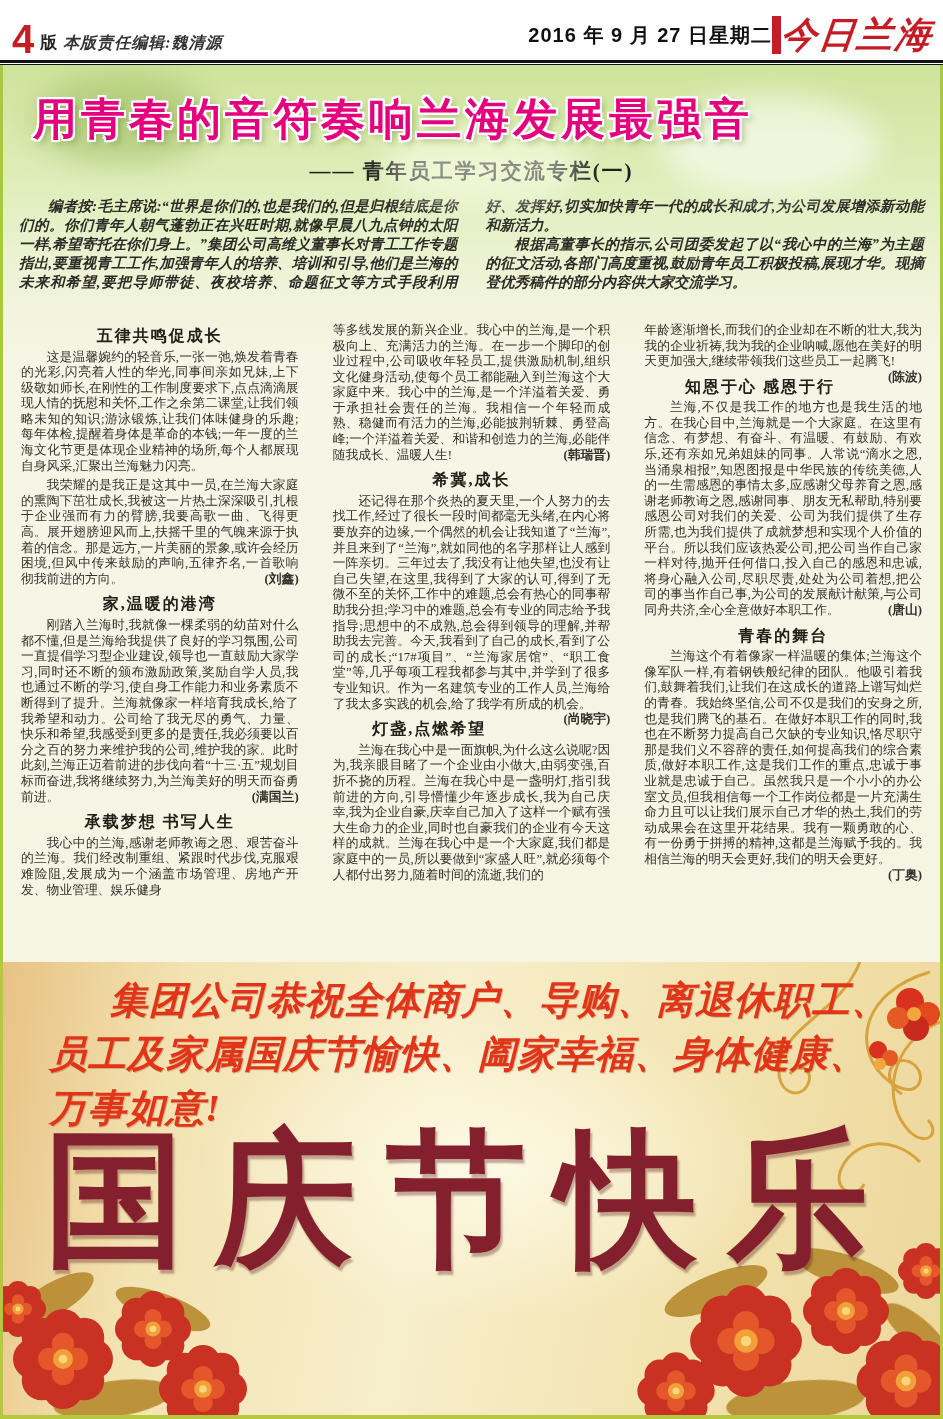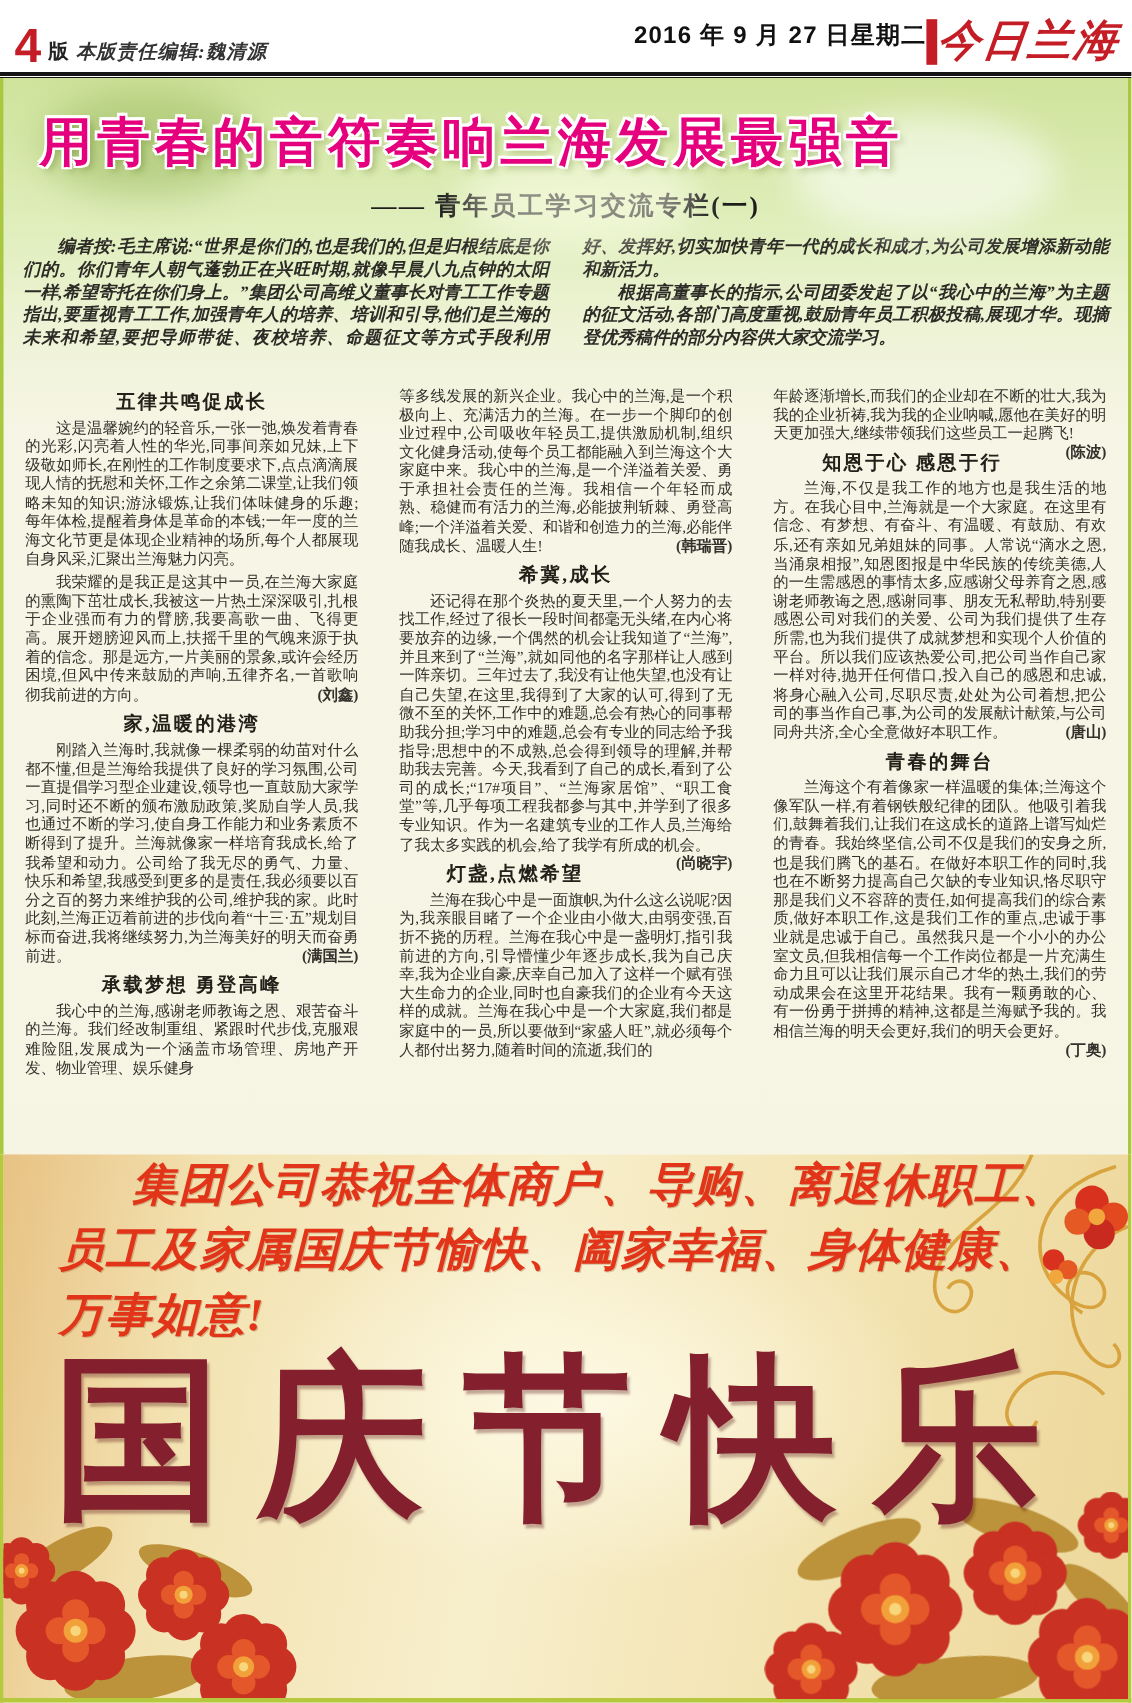--- a/index.html
+++ b/index.html
@@ -9,21 +9,21 @@
 
   
   .header { height: 60px; display: flex; align-items: flex-end; justify-content: space-between;
             padding: 6px 10px 4px 12px; background:#fff; }
   .hleft { display:flex; align-items: flex-end; gap:6px; }
   .pageno { font-family:"Liberation Sans",sans-serif; font-weight:bold; font-size:40px; line-height:.85;
             color:#c41d25; }
   .pagelabel { font-size:17px; font-weight:bold; color:#222; padding-bottom:2px;}
   .editorcredit { font-size:16px; font-weight:bold; color:#333; padding-bottom:2px; letter-spacing:1px;
                   font-style: italic; }
-  .hright { display:flex; align-items:flex-start; gap:0; padding-bottom:2px;}
+  .hright { display:flex; align-items:center; gap:0; padding-bottom:2px;}
   .dateline { font-family:"Liberation Sans",sans-serif; font-weight:bold; font-size:20px; color:#111; letter-spacing:1px;}
   .mastbar { width:9px; height:38px; background:#c41d25; }
   .masthead { font-size:36px; font-weight:bold; font-style:italic; color:#c41d25; letter-spacing:2px;
               line-height:1; transform: skewX(-6deg); }
   .rule { height:5px; background: linear-gradient(#141414 0 3px, #fff 3px 4px, #141414 4px 5px); }
 
   
   .main { height: 897px; overflow:hidden; position:relative;
           border-left:3px solid #a8c840; border-right:3px solid #a8c840;
           background: linear-gradient(180deg,#cfe39b 0px,#dfeebb 120px,#eef3d6 210px,#f7f5e6 300px,#f6f4e3 100%); }
@@ -57,21 +57,21 @@
   .art-p { text-indent:2em; margin:4px; }
   .art-p.cont { text-indent:0; }
   .byline { float:right; font-weight:bold; padding-left:8px; }
 
   
   .footer { height:457px; position:relative; overflow:hidden;
             border-left:3px solid #b6c93e; border-right:3px solid #b6c93e; border-bottom:4px solid #b6c93e;
             background:
               radial-gradient(ellipse 420px 220px at 52% 45%, rgba(255,252,235,.8), rgba(255,252,235,0) 70%),
               linear-gradient(100deg,#e8c284 0%,#f3e3b2 18%,#f7eecb 45%,#f2e2ae 75%,#edd79a 100%); }
-  .greeting { position:absolute; top:0; left:46px; right:40px; z-index:3;
+  .greeting { position:absolute; top:12px; left:46px; right:40px; z-index:3;
               font-size:38px; line-height:1.42; font-weight:bold; color:#e23418; text-indent:1.6em;
               letter-spacing:1px; font-style:italic; text-shadow:1px 1px 0 rgba(120,40,0,.25); }
   .calli { position:absolute; top:158px; left:0; right:0; z-index:3; text-align:center;
            font-size:140px; font-weight:bold; color:#84202d; letter-spacing:.22em; line-height:1.15;
            text-shadow:2px 3px 2px rgba(90,20,20,.35); transform:scaleY(1.05); }
   .deco { position:absolute; z-index:2; }
 </style>
 </head>
 <body>
 
@@ -108,21 +108,21 @@
     </div>
 
     <div class="cols">
 
       <div class="col">
         <div class="art-h">五律共鸣促成长</div>
         <p class="art-p"><span>这是温馨婉约的轻音乐,一张一弛,焕发着青春的光彩,闪亮着人性的华光,同事间亲如兄妹,上下级敬如师长,在刚性的工作制度要求下,点点滴滴展现人情的抚慰和关怀,工作之余第二课堂,让我们领略未知的知识;游泳锻炼,让我们体味健身的乐趣;每年体检,提醒着身体是革命的本钱;一年一度的兰海文化节更是体现企业精神的场所,每个人都展现自身风采,汇聚出兰海魅力闪亮。</span></p>
         <p class="art-p"><span>我荣耀的是我正是这其中一员,在兰海大家庭的熏陶下茁壮成长,我被这一片热土深深吸引,扎根于企业强而有力的臂膀,我要高歌一曲、飞得更高。展开翅膀迎风而上,扶摇千里的气魄来源于执着的信念。那是远方,一片美丽的景象,或许会经历困境,但风中传来鼓励的声响,五律齐名,一首歌响彻我前进的方向。</span><span class="byline">(刘鑫)</span></p>
         <div class="art-h">家,温暖的港湾</div>
         <p class="art-p"><span>刚踏入兰海时,我就像一棵柔弱的幼苗对什么都不懂,但是兰海给我提供了良好的学习氛围,公司一直提倡学习型企业建设,领导也一直鼓励大家学习,同时还不断的颁布激励政策,奖励自学人员,我也通过不断的学习,使自身工作能力和业务素质不断得到了提升。兰海就像家一样培育我成长,给了我希望和动力。公司给了我无尽的勇气、力量、快乐和希望,我感受到更多的是责任,我必须要以百分之百的努力来维护我的公司,维护我的家。此时此刻,兰海正迈着前进的步伐向着“十三·五”规划目标而奋进,我将继续努力,为兰海美好的明天而奋勇前进。</span><span class="byline">(满国兰)</span></p>
-        <div class="art-h">承载梦想 勇登高峰</div>
+        <div class="art-h">承载梦想 书写人生</div>
         <p class="art-p"><span>我心中的兰海,感谢老师教诲之恩、艰苦奋斗的兰海。我们经改制重组、紧跟时代步伐,克服艰难险阻,发展成为一个涵盖市场管理、房地产开发、物业管理、娱乐健身</span></p>
       </div>
 
       <div class="col">
         <p class="art-p cont"><span>等多线发展的新兴企业。我心中的兰海,是一个积极向上、充满活力的兰海。在一步一个脚印的创业过程中,公司吸收年轻员工,提供激励机制,组织文化健身活动,使每个员工都能融入到兰海这个大家庭中来。我心中的兰海,是一个洋溢着关爱、勇于承担社会责任的兰海。我相信一个年轻而成熟、稳健而有活力的兰海,必能披荆斩棘、勇登高峰;一个洋溢着关爱、和谐和创造力的兰海,必能伴随我成长、温暖人生!</span><span class="byline">(韩瑞晋)</span></p>
         <div class="art-h">希冀,成长</div>
         <p class="art-p"><span>还记得在那个炎热的夏天里,一个人努力的去找工作,经过了很长一段时间都毫无头绪,在内心将要放弃的边缘,一个偶然的机会让我知道了“兰海”,并且来到了“兰海”,就如同他的名字那样让人感到一阵亲切。三年过去了,我没有让他失望,也没有让自己失望,在这里,我得到了大家的认可,得到了无微不至的关怀,工作中的难题,总会有热心的同事帮助我分担;学习中的难题,总会有专业的同志给予我指导;思想中的不成熟,总会得到领导的理解,并帮助我去完善。今天,我看到了自己的成长,看到了公司的成长;“17#项目”、“兰海家居馆”、“职工食堂”等,几乎每项工程我都参与其中,并学到了很多专业知识。作为一名建筑专业的工作人员,兰海给了我太多实践的机会,给了我学有所成的机会。</span><span class="byline">(尚晓宇)</span></p>
         <div class="art-h">灯盏,点燃希望</div>
         <p class="art-p"><span>兰海在我心中是一面旗帜,为什么这么说呢?因为,我亲眼目睹了一个企业由小做大,由弱变强,百折不挠的历程。兰海在我心中是一盏明灯,指引我前进的方向,引导懵懂少年逐步成长,我为自己庆幸,我为企业自豪,庆幸自己加入了这样一个赋有强大生命力的企业,同时也自豪我们的企业有今天这样的成就。兰海在我心中是一个大家庭,我们都是家庭中的一员,所以要做到“家盛人旺”,就必须每个人都付出努力,随着时间的流逝,我们的</span></p>
       </div>

